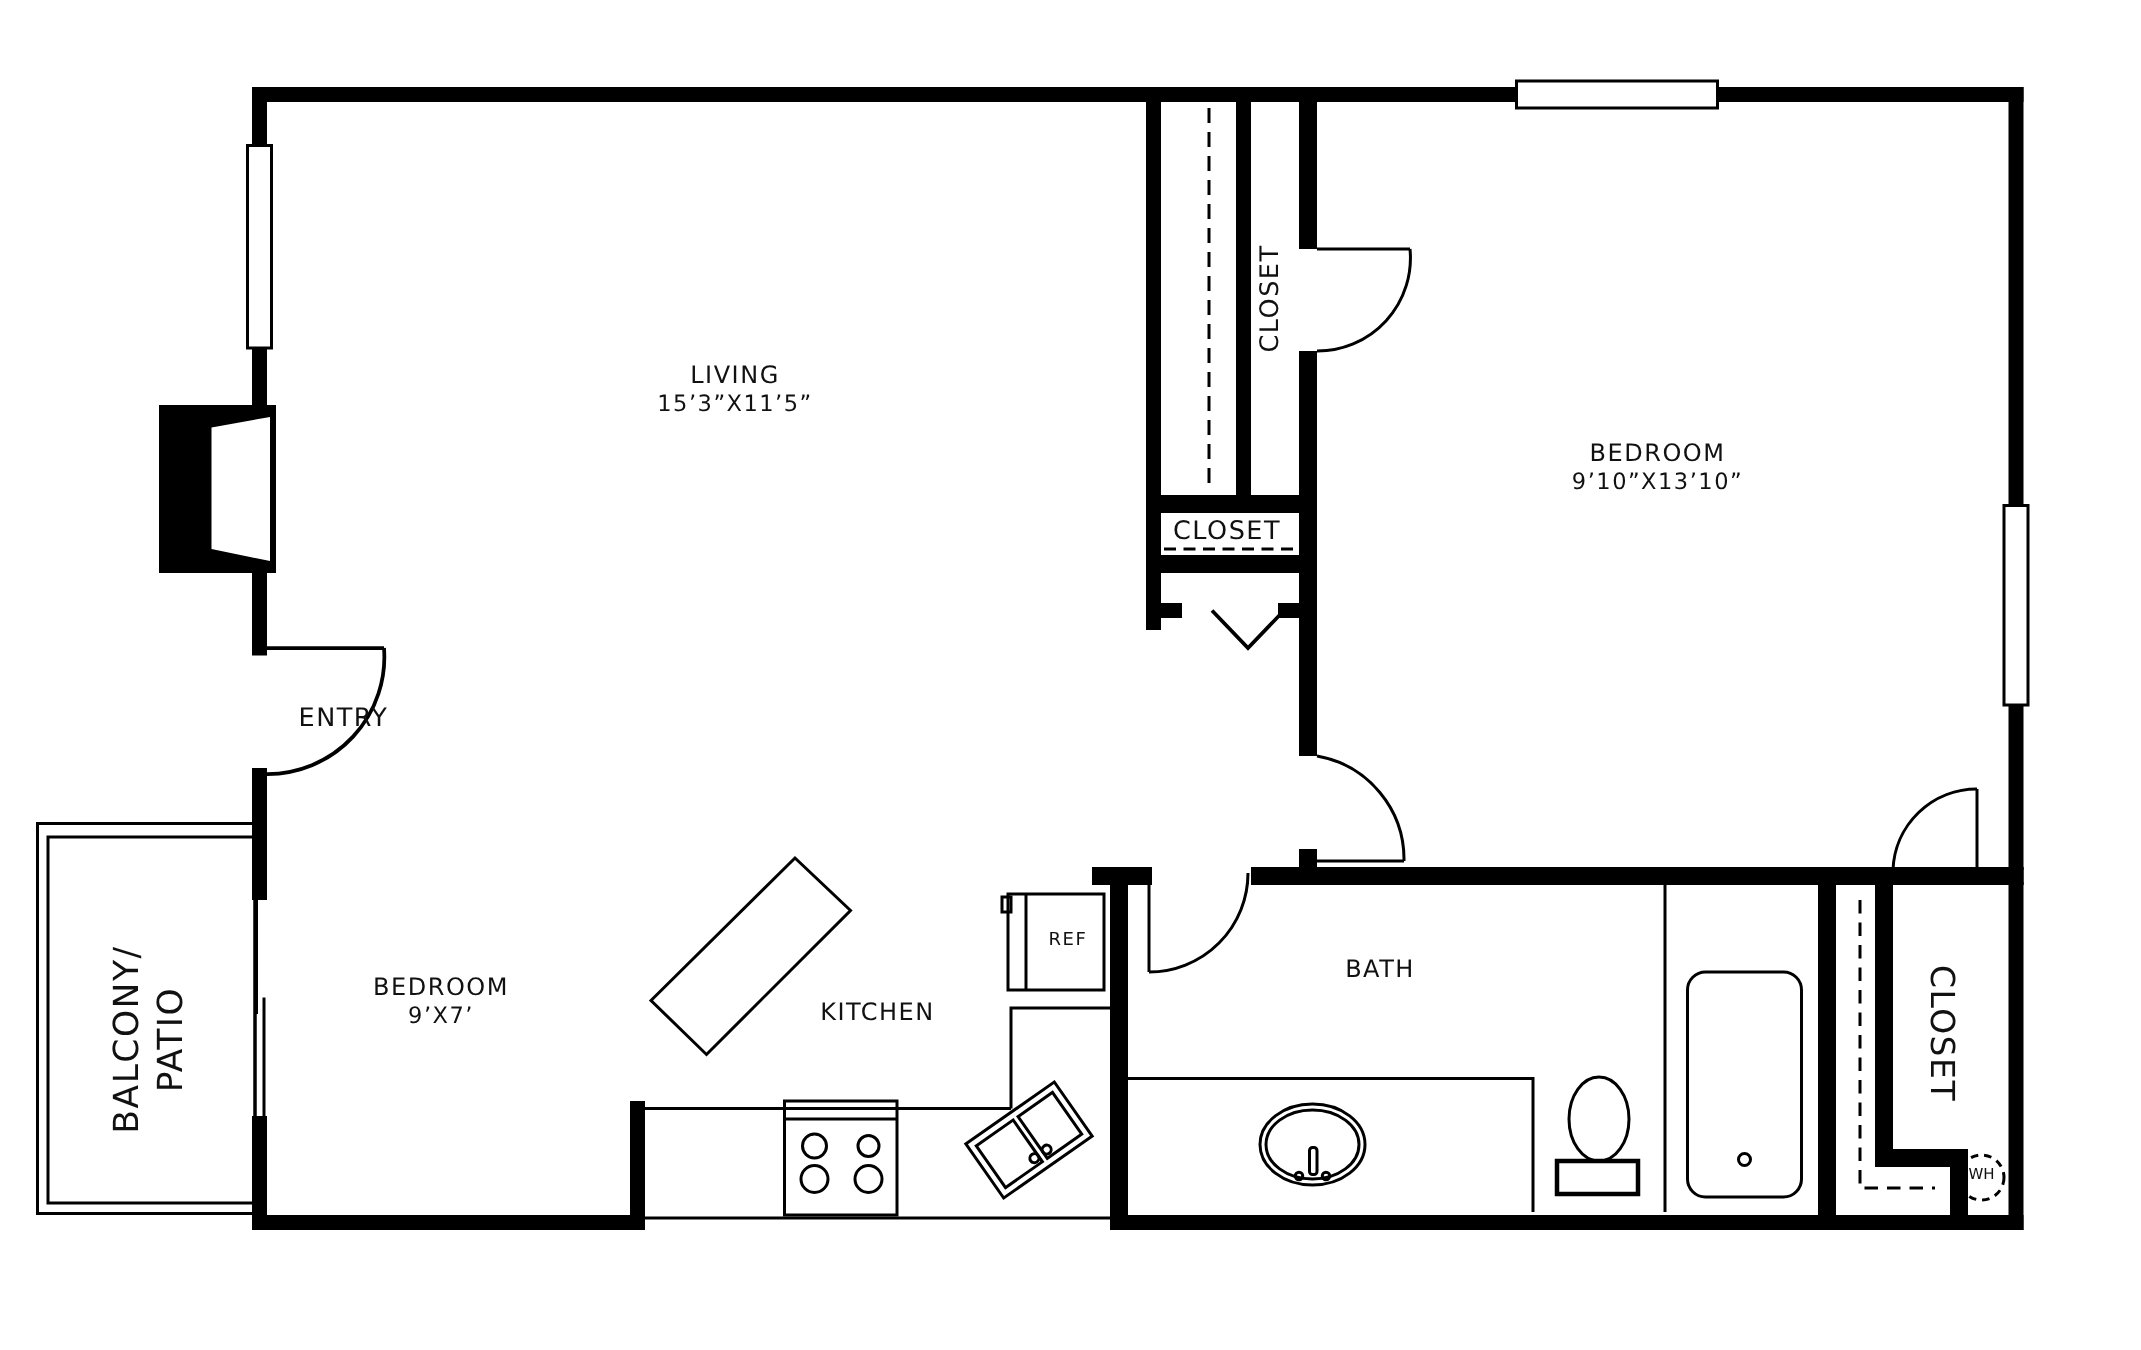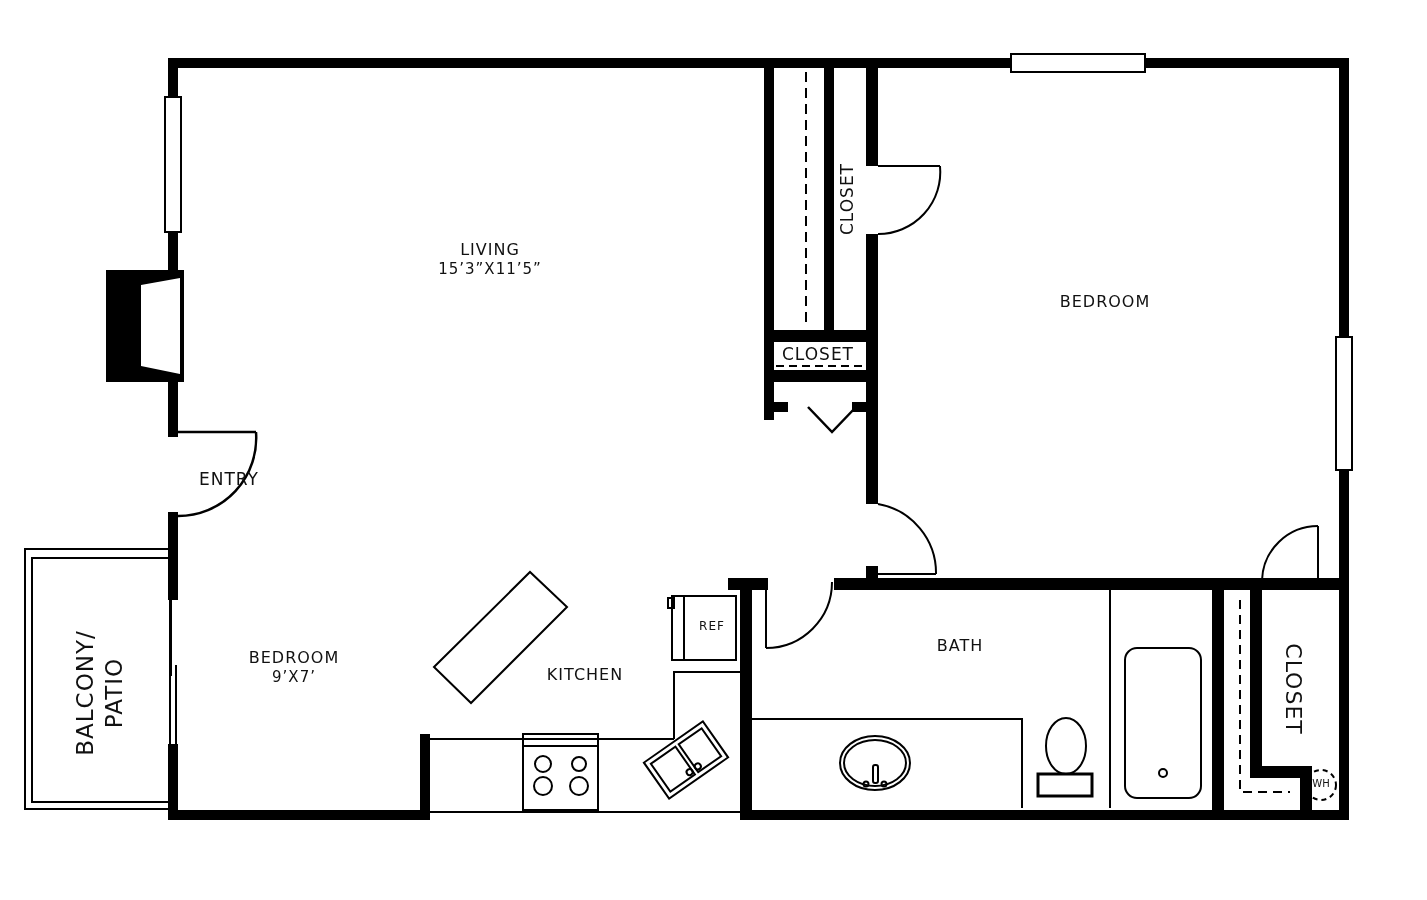--- a/index.html
+++ b/index.html
@@ -178,32 +178,33 @@
   </g>
 </svg>
 
 <div class="room-label" style="left:410px; top:240px; width:160px;">
   <span class="name">LIVING</span>
   <span class="dim">15’3”X11’5”</span>
 </div>
 
 <div class="room-label" style="left:1010px; top:292px; width:190px;">
   <span class="name">BEDROOM</span>
+  <span class="dim">9’10”X13’10”</span>
 </div>
 
 <div class="room-label" style="left:224px; top:648px; width:140px;">
   <span class="name">BEDROOM</span>
   <span class="dim">9’X7’</span>
 </div>
 
 <div class="room-label" style="left:510px; top:665px; width:150px;text-align:center;">
   <span class="name">KITCHEN</span>
 </div>
 
-<div class="room-label" style="left:900px; top:636px; width:120px;">
+<div class="room-label" style="left:860px; top:636px; width:120px;">
   <span class="name">BATH</span>
 </div>
 
 <div class="room-label small" style="left:194px; top:469px; width:70px;">
   <span>ENTRY</span>
 </div>
 
 <div class="room-label small" style="left:772px; top:344px; width:92px;">
   <span>CLOSET</span>
 </div>

